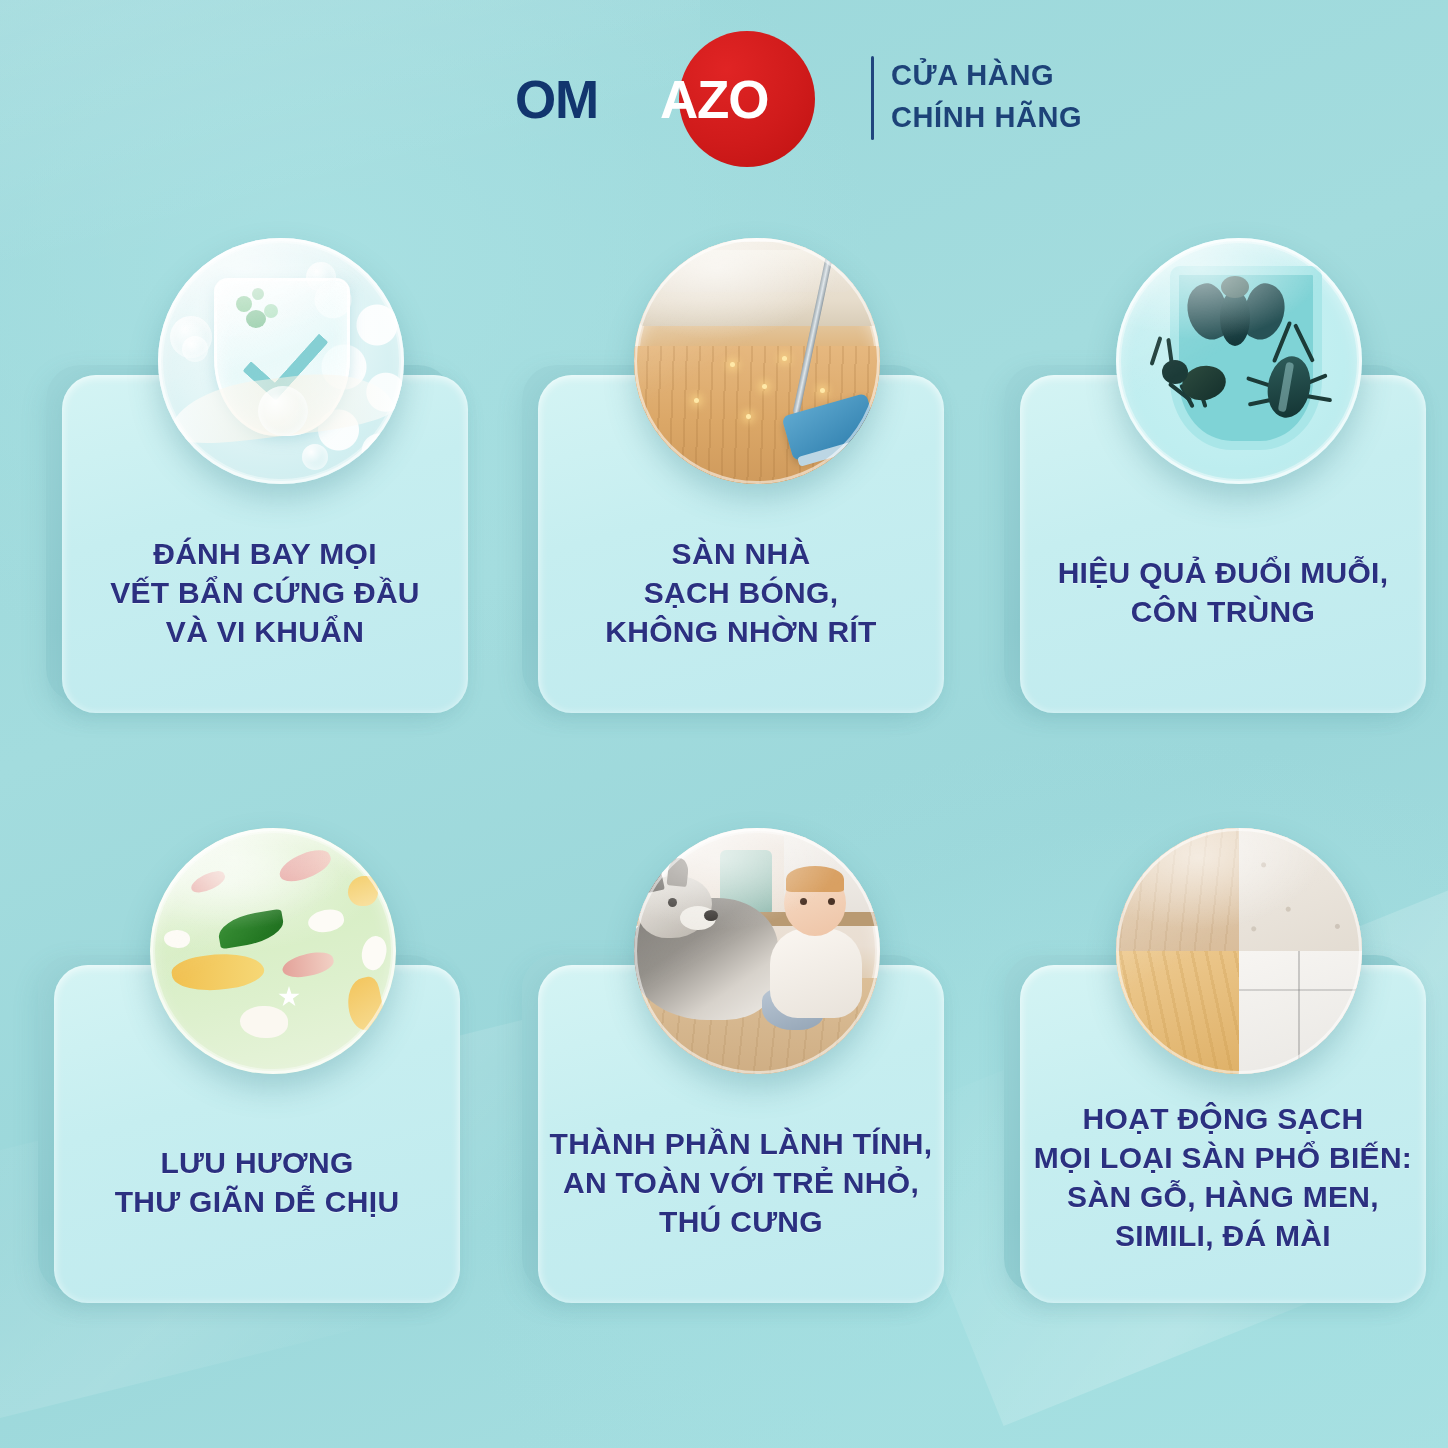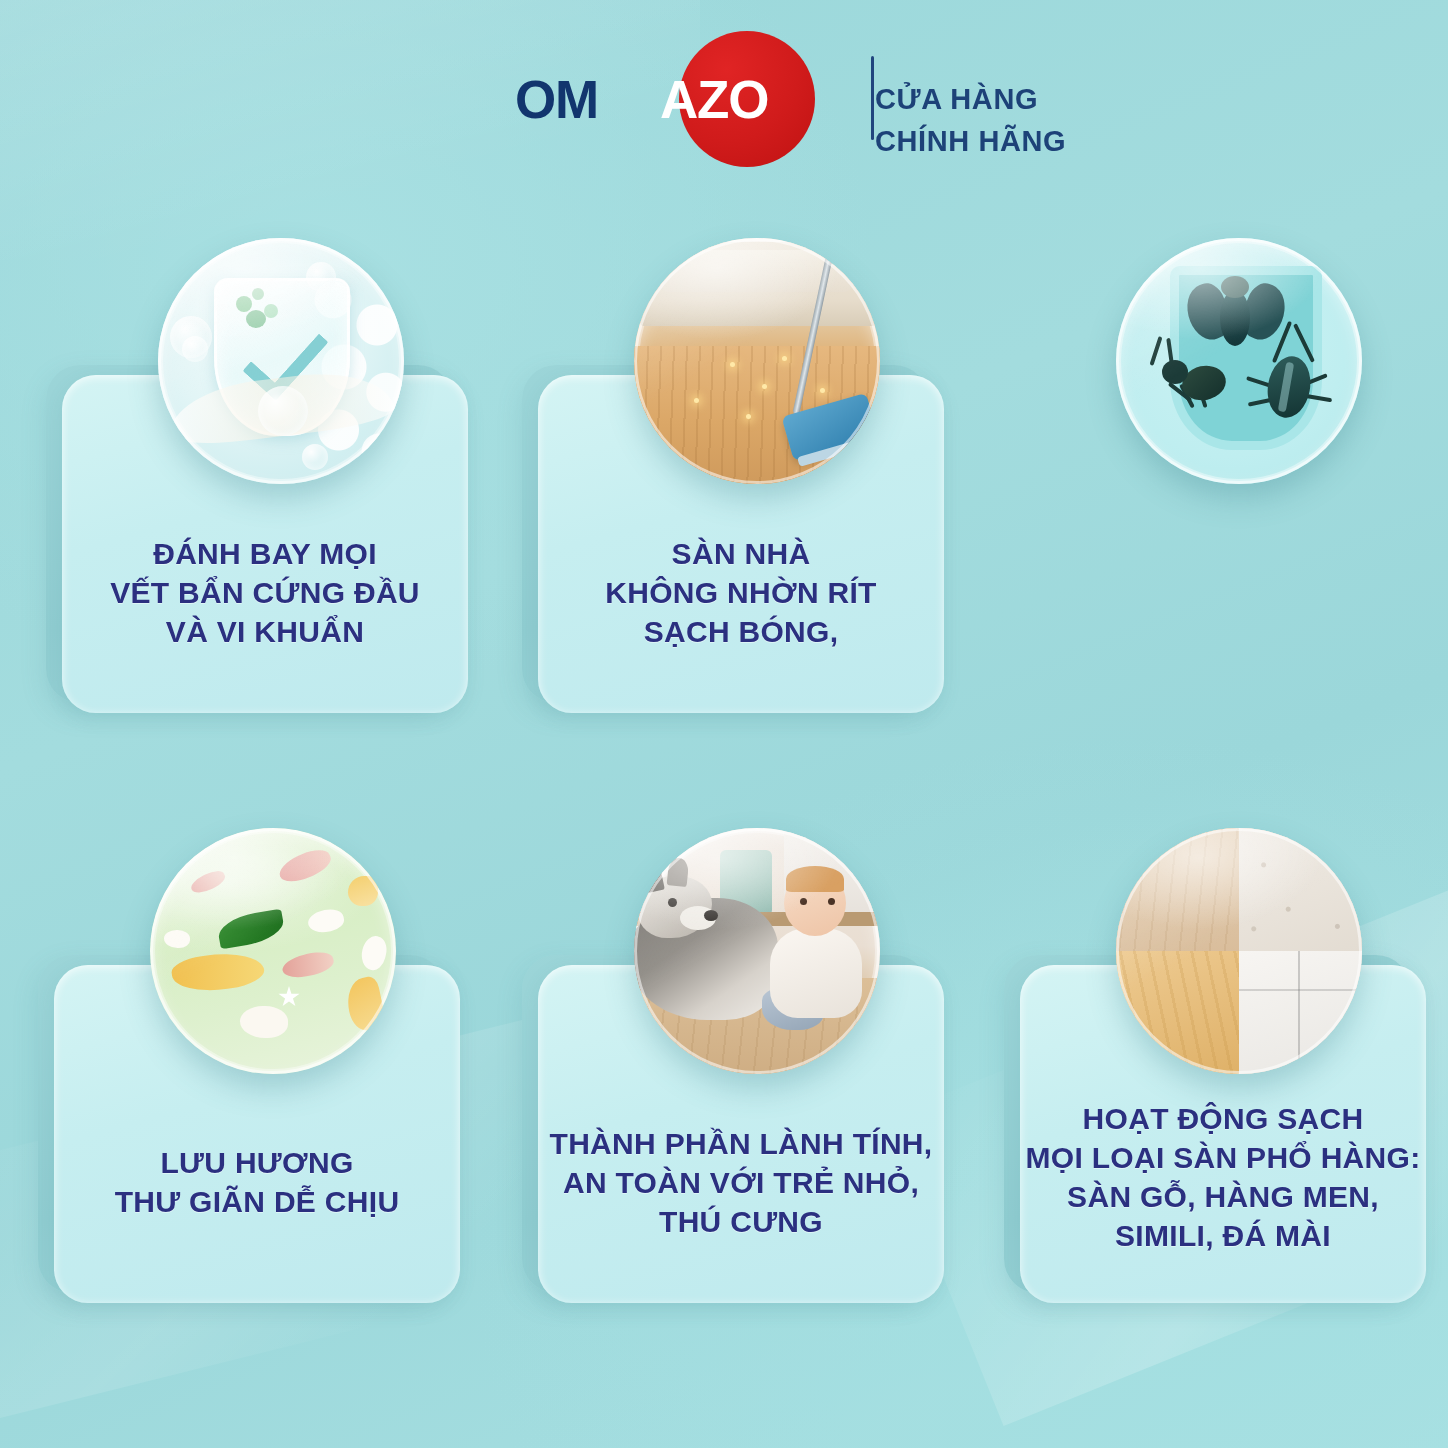--- a/index.html
+++ b/index.html
@@ -31,21 +31,21 @@
   #logo-wrap{position:absolute;left:505px;top:0;width:440px;height:140px;}
   .logo-circle{
     position:absolute;left:174px;top:3px;width:136px;height:136px;border-radius:50%;
     background:radial-gradient(circle at 35% 28%,#e02424 0%,#d01b1b 55%,#bf1212 100%);
   }
   .logo-om{position:absolute;left:10px;top:44px;color:#12356e;font-size:53px;font-weight:900;
     letter-spacing:-1.2px;line-height:56px;z-index:1;}
   .logo-azo{position:absolute;left:123px;top:44px;color:#ffffff;font-size:53px;font-weight:900;
     letter-spacing:-1.2px;line-height:56px;z-index:3;margin-left:32px;}
   .logo-divider{position:absolute;left:366px;top:28px;width:3px;height:84px;background:#21457e;border-radius:2px;}
-  .logo-tag{position:absolute;left:370px;top:26px;width:240px;margin-top:24px;}
+  .logo-tag{position:absolute;left:386px;top:26px;width:240px;}
   .logo-tag div{
     color:#1d4278;font-size:29px;font-weight:800;letter-spacing:.6px;line-height:42px;
     white-space:nowrap;
   }
 
   
   .grid-row{position:absolute;left:0;width:1448px;height:520px;}
   .cell{position:absolute;width:482px;height:520px;}
 
   
@@ -283,41 +283,51 @@
       </div>
     </div>
 
     <div class="cell" style="left:516px;">
       <div class="card">
         <div class="card-frame"></div>
         <div class="card-panel"></div>
         <div class="card-text">
           <div class="lines">
             <span>SÀN NHÀ</span>
+            <span>SẠCH BÓNG,</span>
             <span>KHÔNG NHỜN RÍT</span>
-            <span>SẠCH BÓNG,</span>
           </div>
         </div>
       </div>
       <div class="thumb t2">
         <div class="sofa"></div>
         <div class="planks"></div>
         <div class="mophandle"></div>
         <div class="mophead"></div>
         <div class="spark" style="left:96px;top:124px;"></div>
         <div class="spark" style="left:128px;top:146px;"></div>
         <div class="spark" style="left:60px;top:160px;"></div>
         <div class="spark" style="left:148px;top:118px;"></div>
         <div class="spark" style="left:112px;top:176px;"></div>
         <div class="spark" style="left:186px;top:150px;"></div>
         <div class="glass"></div>
       </div>
     </div>
 
     <div class="cell" style="left:998px;">
+      <div class="card">
+        <div class="card-frame"></div>
+        <div class="card-panel"></div>
+        <div class="card-text">
+          <div class="lines">
+            <span>HIỆU QUẢ ĐUỔI MUỖI,</span>
+            <span>CÔN TRÙNG</span>
+          </div>
+        </div>
+      </div>
       <div class="thumb t3">
         <div class="shield3"></div>
         <div class="wingL"></div>
         <div class="wingR"></div>
         <div class="fly-body"></div>
         <div class="fly-head"></div>
         <div class="ant-leg" style="left:50px;top:152px;width:28px;height:4px;transform:rotate(38deg);"></div>
         <div class="ant-leg" style="left:58px;top:156px;width:26px;height:4px;transform:rotate(62deg);"></div>
         <div class="ant-leg" style="left:74px;top:156px;width:24px;height:4px;transform:rotate(72deg);"></div>
         <div class="ant-body"></div>
@@ -401,21 +411,21 @@
       </div>
     </div>
 
     <div class="cell" style="left:998px;">
       <div class="card">
         <div class="card-frame"></div>
         <div class="card-panel"></div>
         <div class="card-text" style="padding-top:86px;">
           <div class="lines">
             <span>HOẠT ĐỘNG SẠCH</span>
-            <span>MỌI LOẠI SÀN PHỔ HÀNG:</span>
+            <span>MỌI LOẠI SÀN PHỔ BIẾN:</span>
             <span>SÀN GỖ, HÀNG MEN,</span>
             <span>SIMILI, ĐÁ MÀI</span>
           </div>
         </div>
       </div>
       <div class="thumb t6">
         <div class="q q1"></div>
         <div class="q q2"></div>
         <div class="q q3"></div>
         <div class="q q4"></div>

